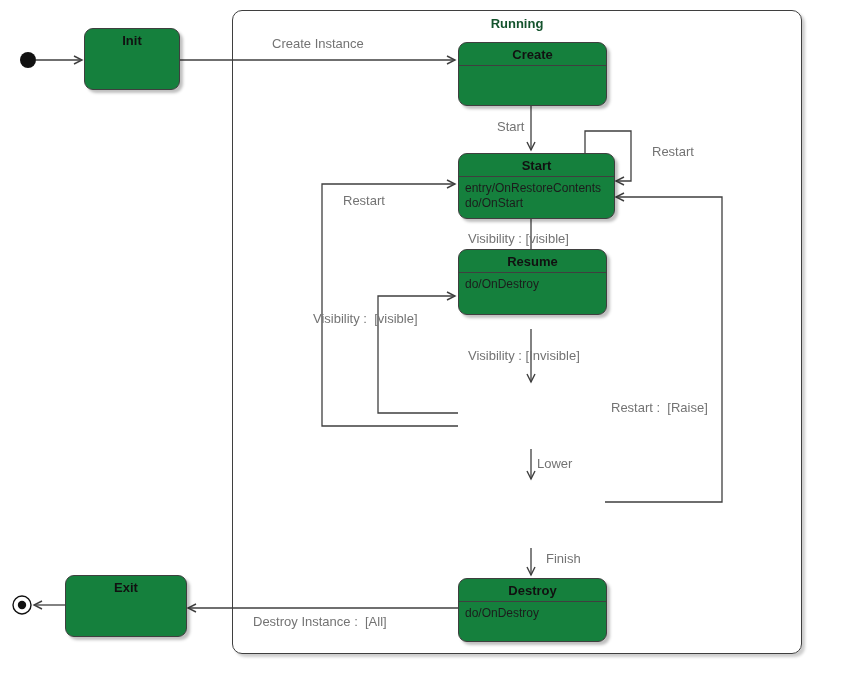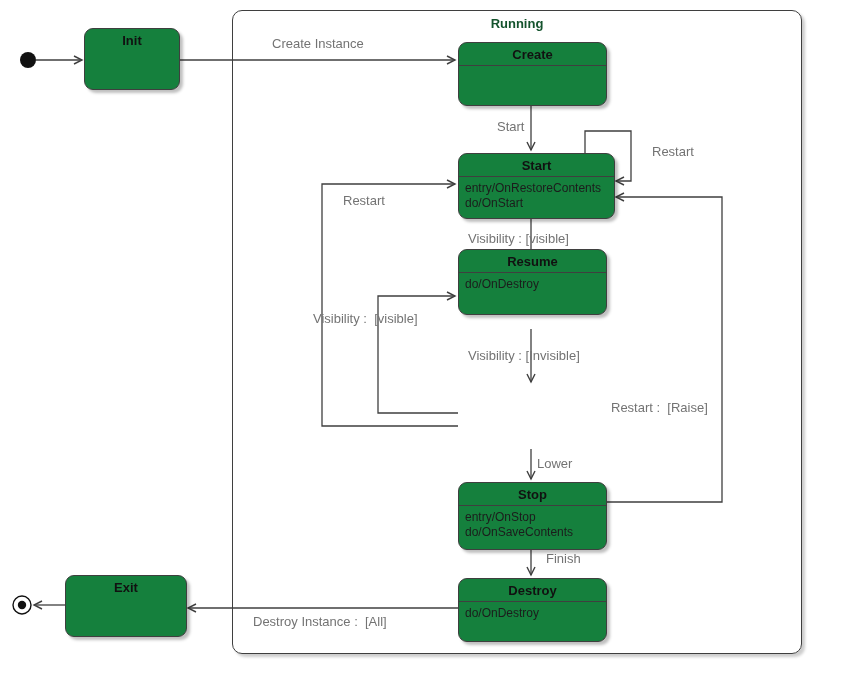--- a/index.html
+++ b/index.html
@@ -107,28 +107,20 @@
 
   <div class="state" style="left:458px;top:249px;width:147px;height:64px">
     <div class="state-title">Resume</div>
     <div class="state-divider"></div>
     <div class="state-body">
       <div>do/OnDestroy</div>
     </div>
   </div>
 
 
-  <div class="state" style="left:458px;top:482px;width:147px;height:66px">
-    <div class="state-title">Stop</div>
-    <div class="state-divider"></div>
-    <div class="state-body">
-      <div>entry/OnStop</div>
-      <div>do/OnSaveContents</div>
-    </div>
-  </div>
 
   <div class="state" style="left:458px;top:578px;width:147px;height:62px">
     <div class="state-title">Destroy</div>
     <div class="state-divider"></div>
     <div class="state-body">
       <div>do/OnDestroy</div>
     </div>
   </div>
 
   <div class="edge-label" style="left:272px;top:36px">Create Instance</div>

